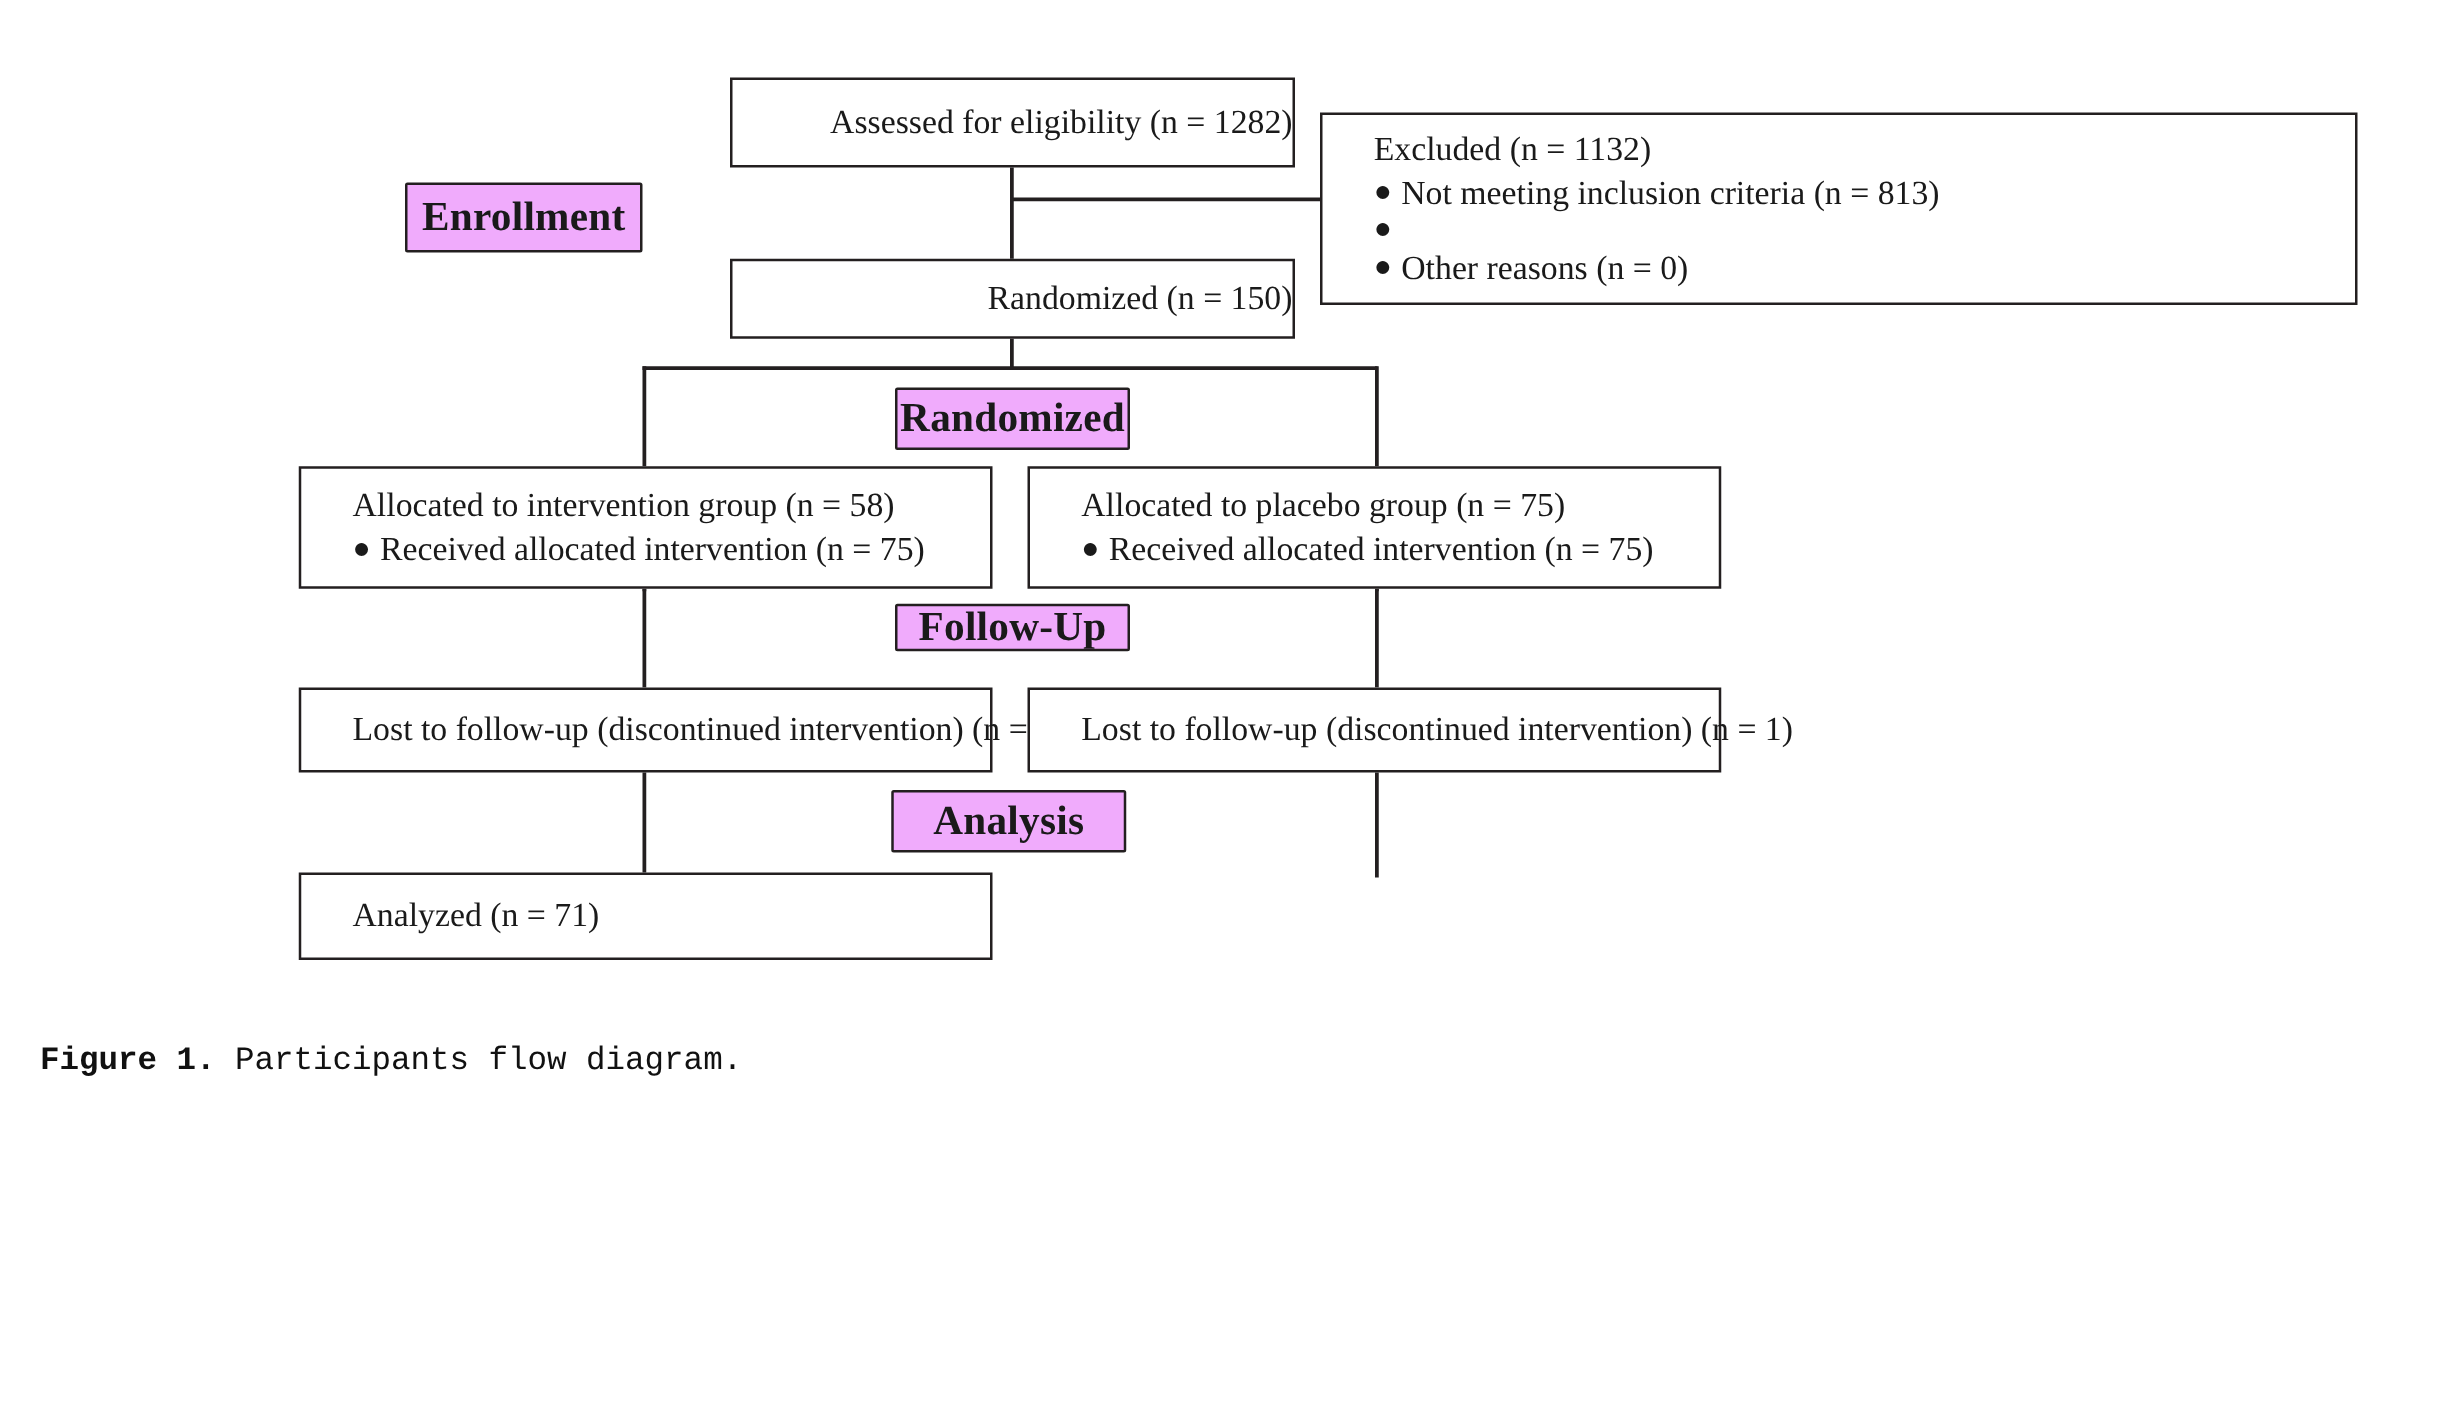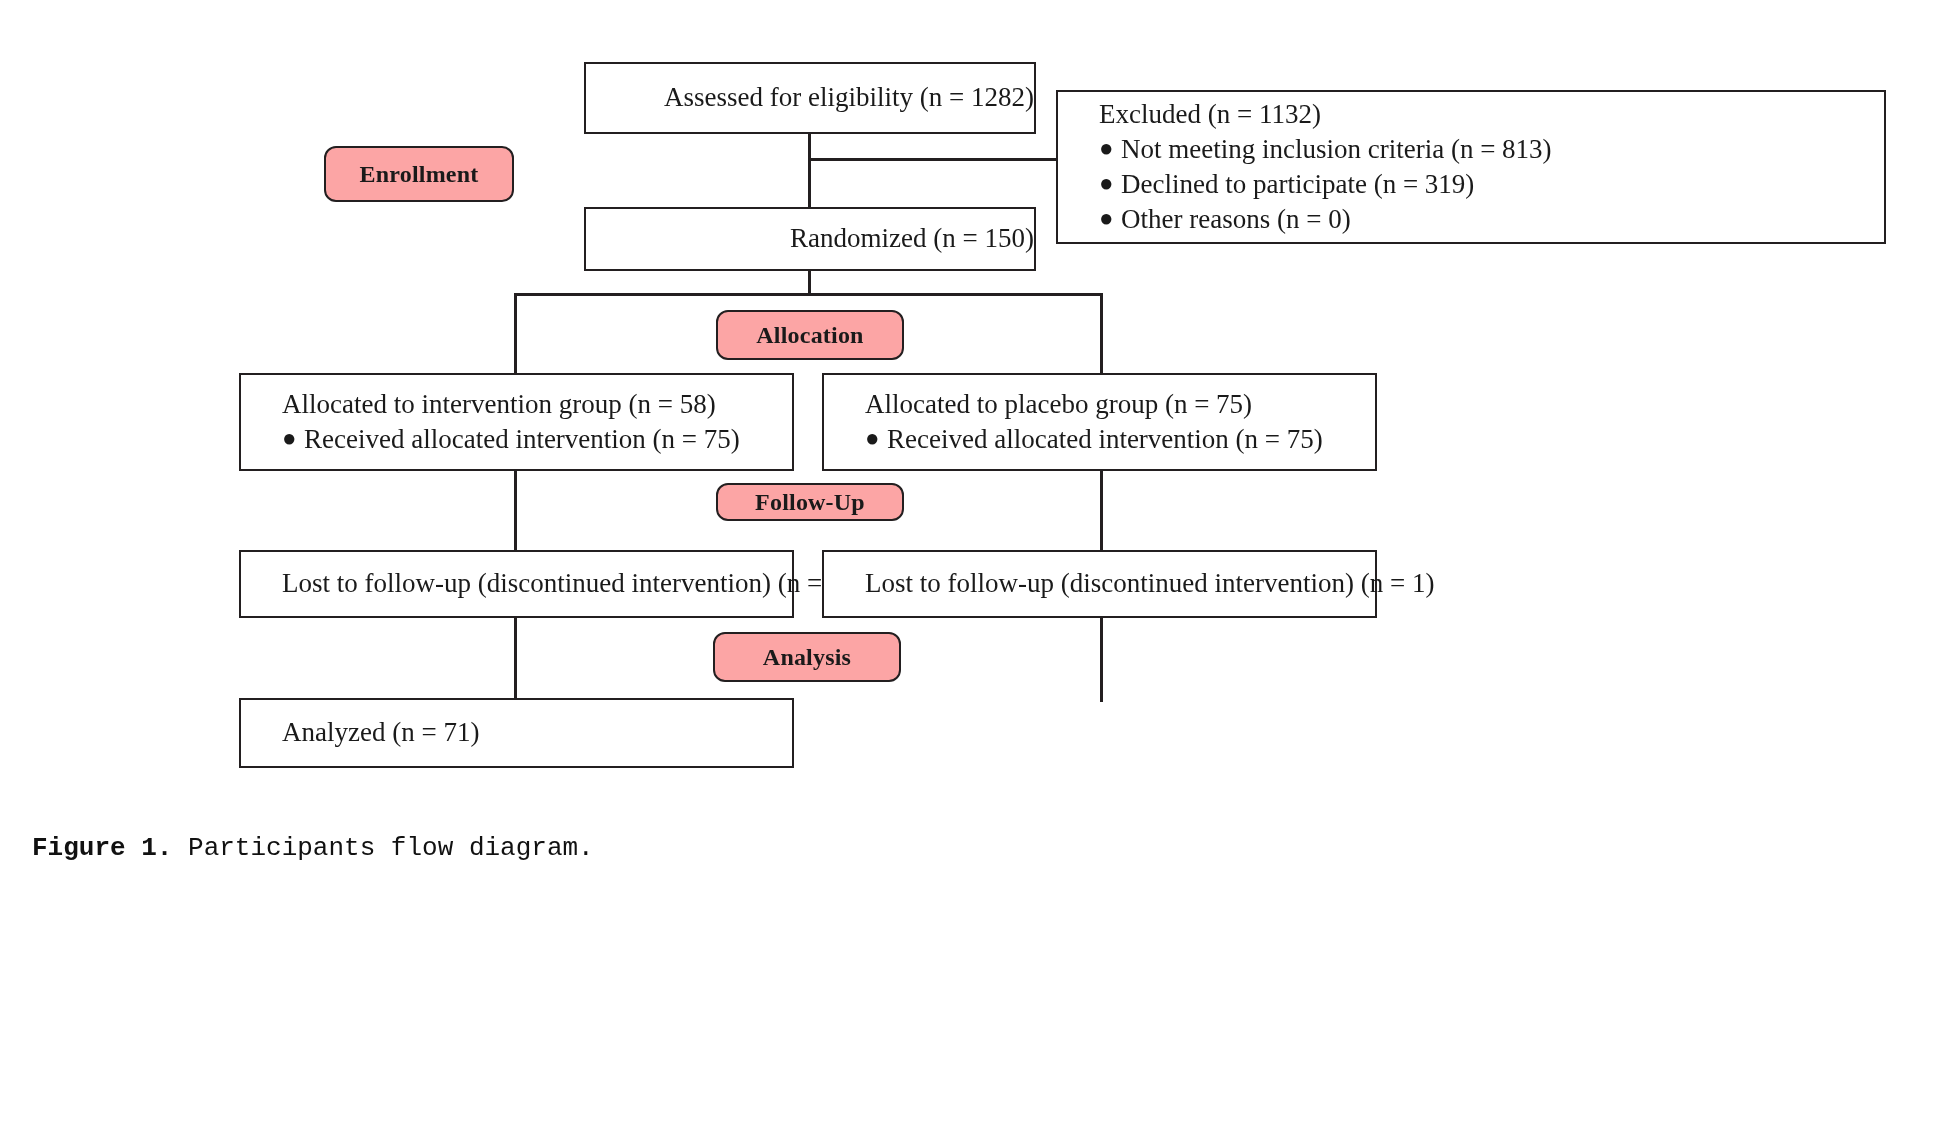--- a/index.html
+++ b/index.html
@@ -63,28 +63,28 @@
     text-align: left;
     font-size: 24px;
     line-height: 1;
     position: relative;
     top: -2px;
   }
 
   .stage {
     position: absolute;
     border: 2.5px solid #231f20;
-    border-radius: 12px;
-    background: #fca5a5;
+    border-radius: 2px;
+    background: #f0abfc;
     box-sizing: border-box;
     display: flex;
     align-items: center;
     justify-content: center;
     font-weight: bold;
-    font-size: 24px;
+    font-size: 33px;
     letter-spacing: 0.2px;
     color: #1a1a1a;
   }
 
   
   .vline {
     position: absolute;
     width: 2.5px;
     background: #231f20;
   }
@@ -132,38 +132,37 @@
   </div>
 
   <div class="box" style="left:1056px; top:90px; width:830px; height:154px; justify-content:center;">
     <div class="line pad">Excluded (n = 1132)</div>
     <div class="pad bullet-line">
       <span class="dot">●</span>
       <span>Not meeting inclusion criteria (n = 813)</span>
     </div>
     <div class="pad bullet-line">
       <span class="dot">●</span>
-      <span>Declined to participate (n = 319)</span>
     </div>
     <div class="pad bullet-line">
       <span class="dot">●</span>
       <span>Other reasons (n = 0)</span>
     </div>
   </div>
 
   <div class="stage" style="left:324px; top:146px; width:190px; height:56px;">
     <span>Enrollment</span>
   </div>
 
   <div class="box center" style="left:584px; top:207px; width:452px; height:64px;">
     <div class="line">Randomized (n = 150)</div>
   </div>
 
   <div class="stage" style="left:716px; top:310px; width:188px; height:50px;">
-    <span>Allocation</span>
+    <span>Randomized</span>
   </div>
 
   <div class="box" style="left:239px; top:373px; width:555px; height:98px;">
     <div class="line pad">Allocated to intervention group (n = 58)</div>
     <div class="pad bullet-line">
       <span class="dot">●</span>
       <span>Received allocated intervention (n = 75)</span>
     </div>
   </div>
 

